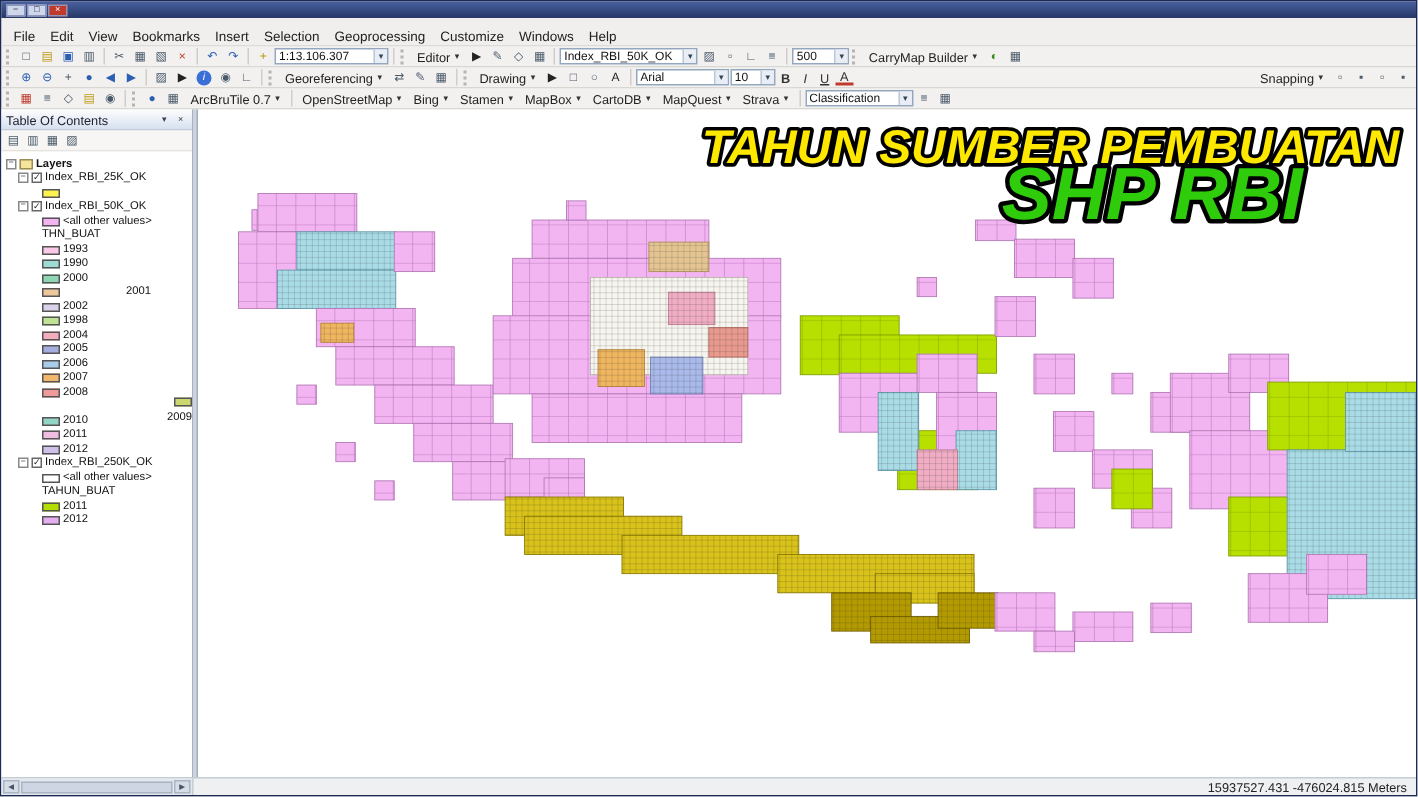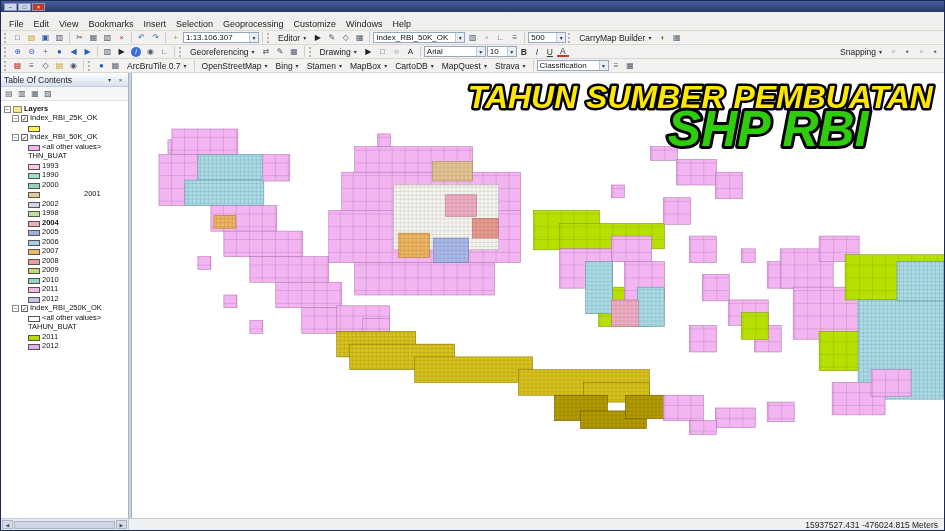--- a/index.html
+++ b/index.html
@@ -304,41 +304,41 @@
             <span class="tlabel">2001</span>
           </div>
           <div class="trow" style="padding-left: 24px;">
             <span class="sw" style="background: rgb(217, 210, 234);"></span>
             <span class="tlabel">2002</span>
           </div>
           <div class="trow" style="padding-left: 24px;">
             <span class="sw" style="background: rgb(191, 227, 148);"></span>
             <span class="tlabel">1998</span>
           </div>
-          <div class="trow" style="padding-left: 24px; font-weight: bold;">
+          <div class="trow" style="padding-left: 24px;">
             <span class="sw" style="background: rgb(242, 174, 188);"></span>
             <span class="tlabel">2004</span>
           </div>
           <div class="trow" style="padding-left: 24px;">
             <span class="sw" style="background: rgb(163, 174, 222);"></span>
             <span class="tlabel">2005</span>
           </div>
           <div class="trow" style="padding-left: 24px;">
             <span class="sw" style="background: rgb(168, 205, 234);"></span>
             <span class="tlabel">2006</span>
           </div>
           <div class="trow" style="padding-left: 24px;">
             <span class="sw" style="background: rgb(242, 185, 110);"></span>
             <span class="tlabel">2007</span>
           </div>
           <div class="trow" style="padding-left: 24px;">
             <span class="sw" style="background: rgb(239, 155, 155);"></span>
             <span class="tlabel">2008</span>
           </div>
-          <div class="trow" style="padding-left: 24px;">
+          <div class="trow" style="padding-left: 24px; flex-direction: column;">
             <span class="sw" style="background: rgb(204, 216, 111);"></span>
             <span class="tlabel">2009</span>
           </div>
           <div class="trow" style="padding-left: 24px;">
             <span class="sw" style="background: rgb(147, 214, 200);"></span>
             <span class="tlabel">2010</span>
           </div>
           <div class="trow" style="padding-left: 24px;">
             <span class="sw" style="background: rgb(240, 188, 224);"></span>
             <span class="tlabel">2011</span>

